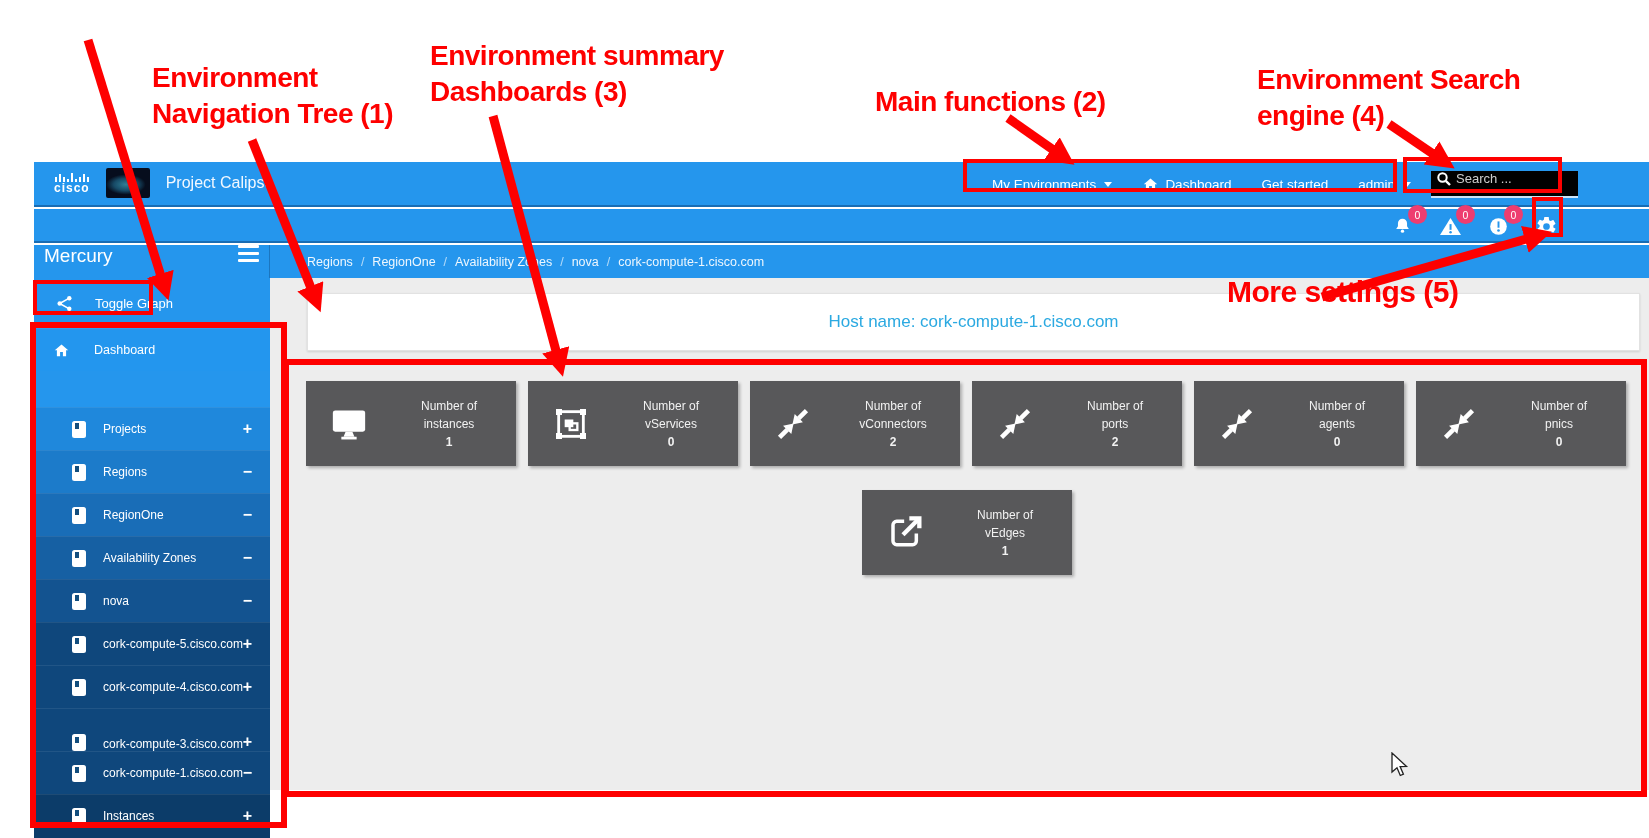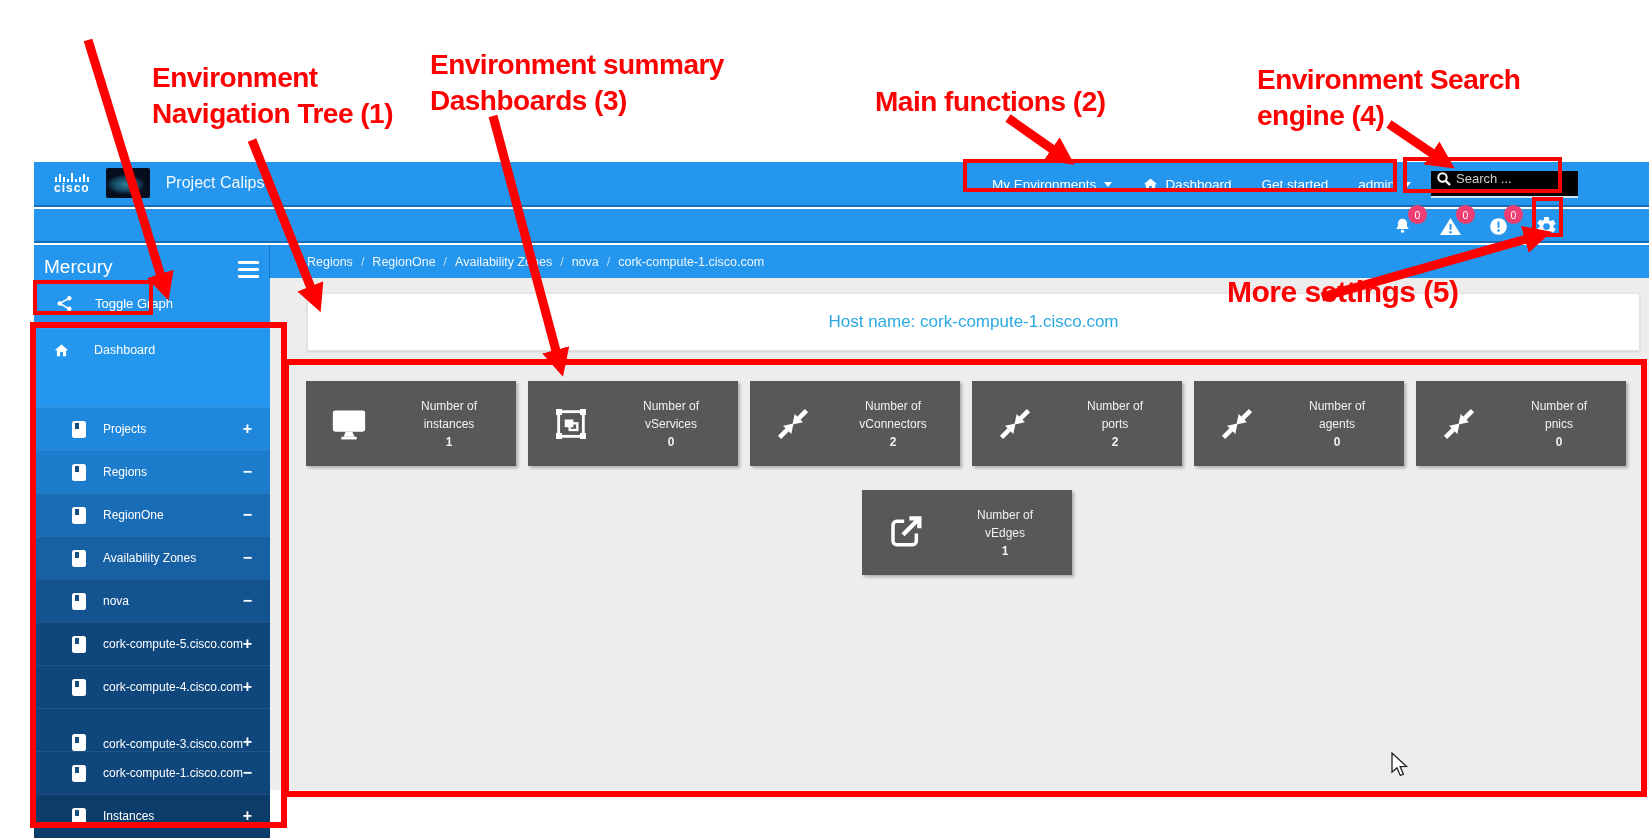--- a/index.html
+++ b/index.html
@@ -33,21 +33,21 @@
   .search-box input::placeholder { color:rgba(255,255,255,0.8); }
 
   .iconbar { position:absolute; left:0; top:47px; width:1615px; height:34px;
              background:#2596ed; border-bottom:2px solid rgba(10,60,110,0.45); }
   .notif-group { position:absolute; right:91px; top:0; height:34px; display:flex; align-items:center; gap:24px; }
   .notif { position:relative; width:24px; height:24px; display:flex; align-items:center; justify-content:center; cursor:pointer; }
   .badge { position:absolute; top:-9px; right:-13px; min-width:19px; height:19px; border-radius:50%;
            background:#ee3d70; color:#fff; font-size:10.5px; display:flex; align-items:center; justify-content:center; }
 
   .crumbbar { position:absolute; left:0; top:83px; width:1615px; height:33px; background:#2596ed; display:flex; }
-  .mercury-zone { width:236px; height:33px; display:flex; align-items:flex-end; justify-content:space-between;
+  .mercury-zone { width:236px; height:33px; display:flex; align-items:flex-start; justify-content:space-between;
                   padding:0 10px 0 10px; border-right:1px solid rgba(10,60,110,0.35); }
   .mercury-title { color:#fff; font-size:19px; }
   .hamburger { display:flex; flex-direction:column; gap:4px; cursor:pointer; }
   .hamburger i { display:block; width:21px; height:3px; background:#fff; border-radius:1px; }
   .crumb-zone { flex:1; display:flex; align-items:center; padding-left:37px; color:rgba(255,255,255,0.92); font-size:12.5px; }
   .crumb-sep { margin:0 8px; color:rgba(255,255,255,0.65); }
   .crumb-item { cursor:pointer; }
 
   .sidebar { position:absolute; left:0; top:116px; width:236px; height:544px; background:#2596ed; }
   .toggle-row { height:50px; display:flex; align-items:center; padding-left:22px; gap:22px; cursor:pointer; }
@@ -440,21 +440,21 @@
       <line x1="252" y1="140" x2="315" y2="298" marker-end="url(#ah)"></line>
       <line x1="493" y1="116" x2="559" y2="362" marker-end="url(#ah)"></line>
       <line x1="1008" y1="118" x2="1062" y2="156" marker-end="url(#ah)"></line>
       <line x1="1389" y1="124" x2="1442" y2="160" marker-end="url(#ah)"></line>
       <line x1="1322" y1="297" x2="1537" y2="236" marker-end="url(#ah)"></line>
     </g>
   </svg>
 
   <div class="ann" style="left:152px; top:60px;">Environment
 Navigation Tree (1)</div>
-  <div class="ann" style="left:430px; top:47px;">Environment summary
+  <div class="ann" style="left:430px; top:38px;">Environment summary
 Dashboards (3)</div>
   <div class="ann" style="left:875px; top:84px;">Main functions (2)</div>
   <div class="ann" style="left:1257px; top:62px;">Environment Search
 engine (4)</div>
   <div class="ann" style="left:1227px; top:274px; font-size:30px;">More settings (5)</div>
 
   <svg class="cursor" style="left:1390px; top:752px;" width="20" height="28" viewBox="0 0 20 28">
     <path d="M2,1 L2,20 L7,15.7 L10.3,23.5 L13.4,22.2 L10.1,14.6 L16.5,14.4 Z" fill="#fff" stroke="#222" stroke-width="1.3"></path>
   </svg>
 </div>

